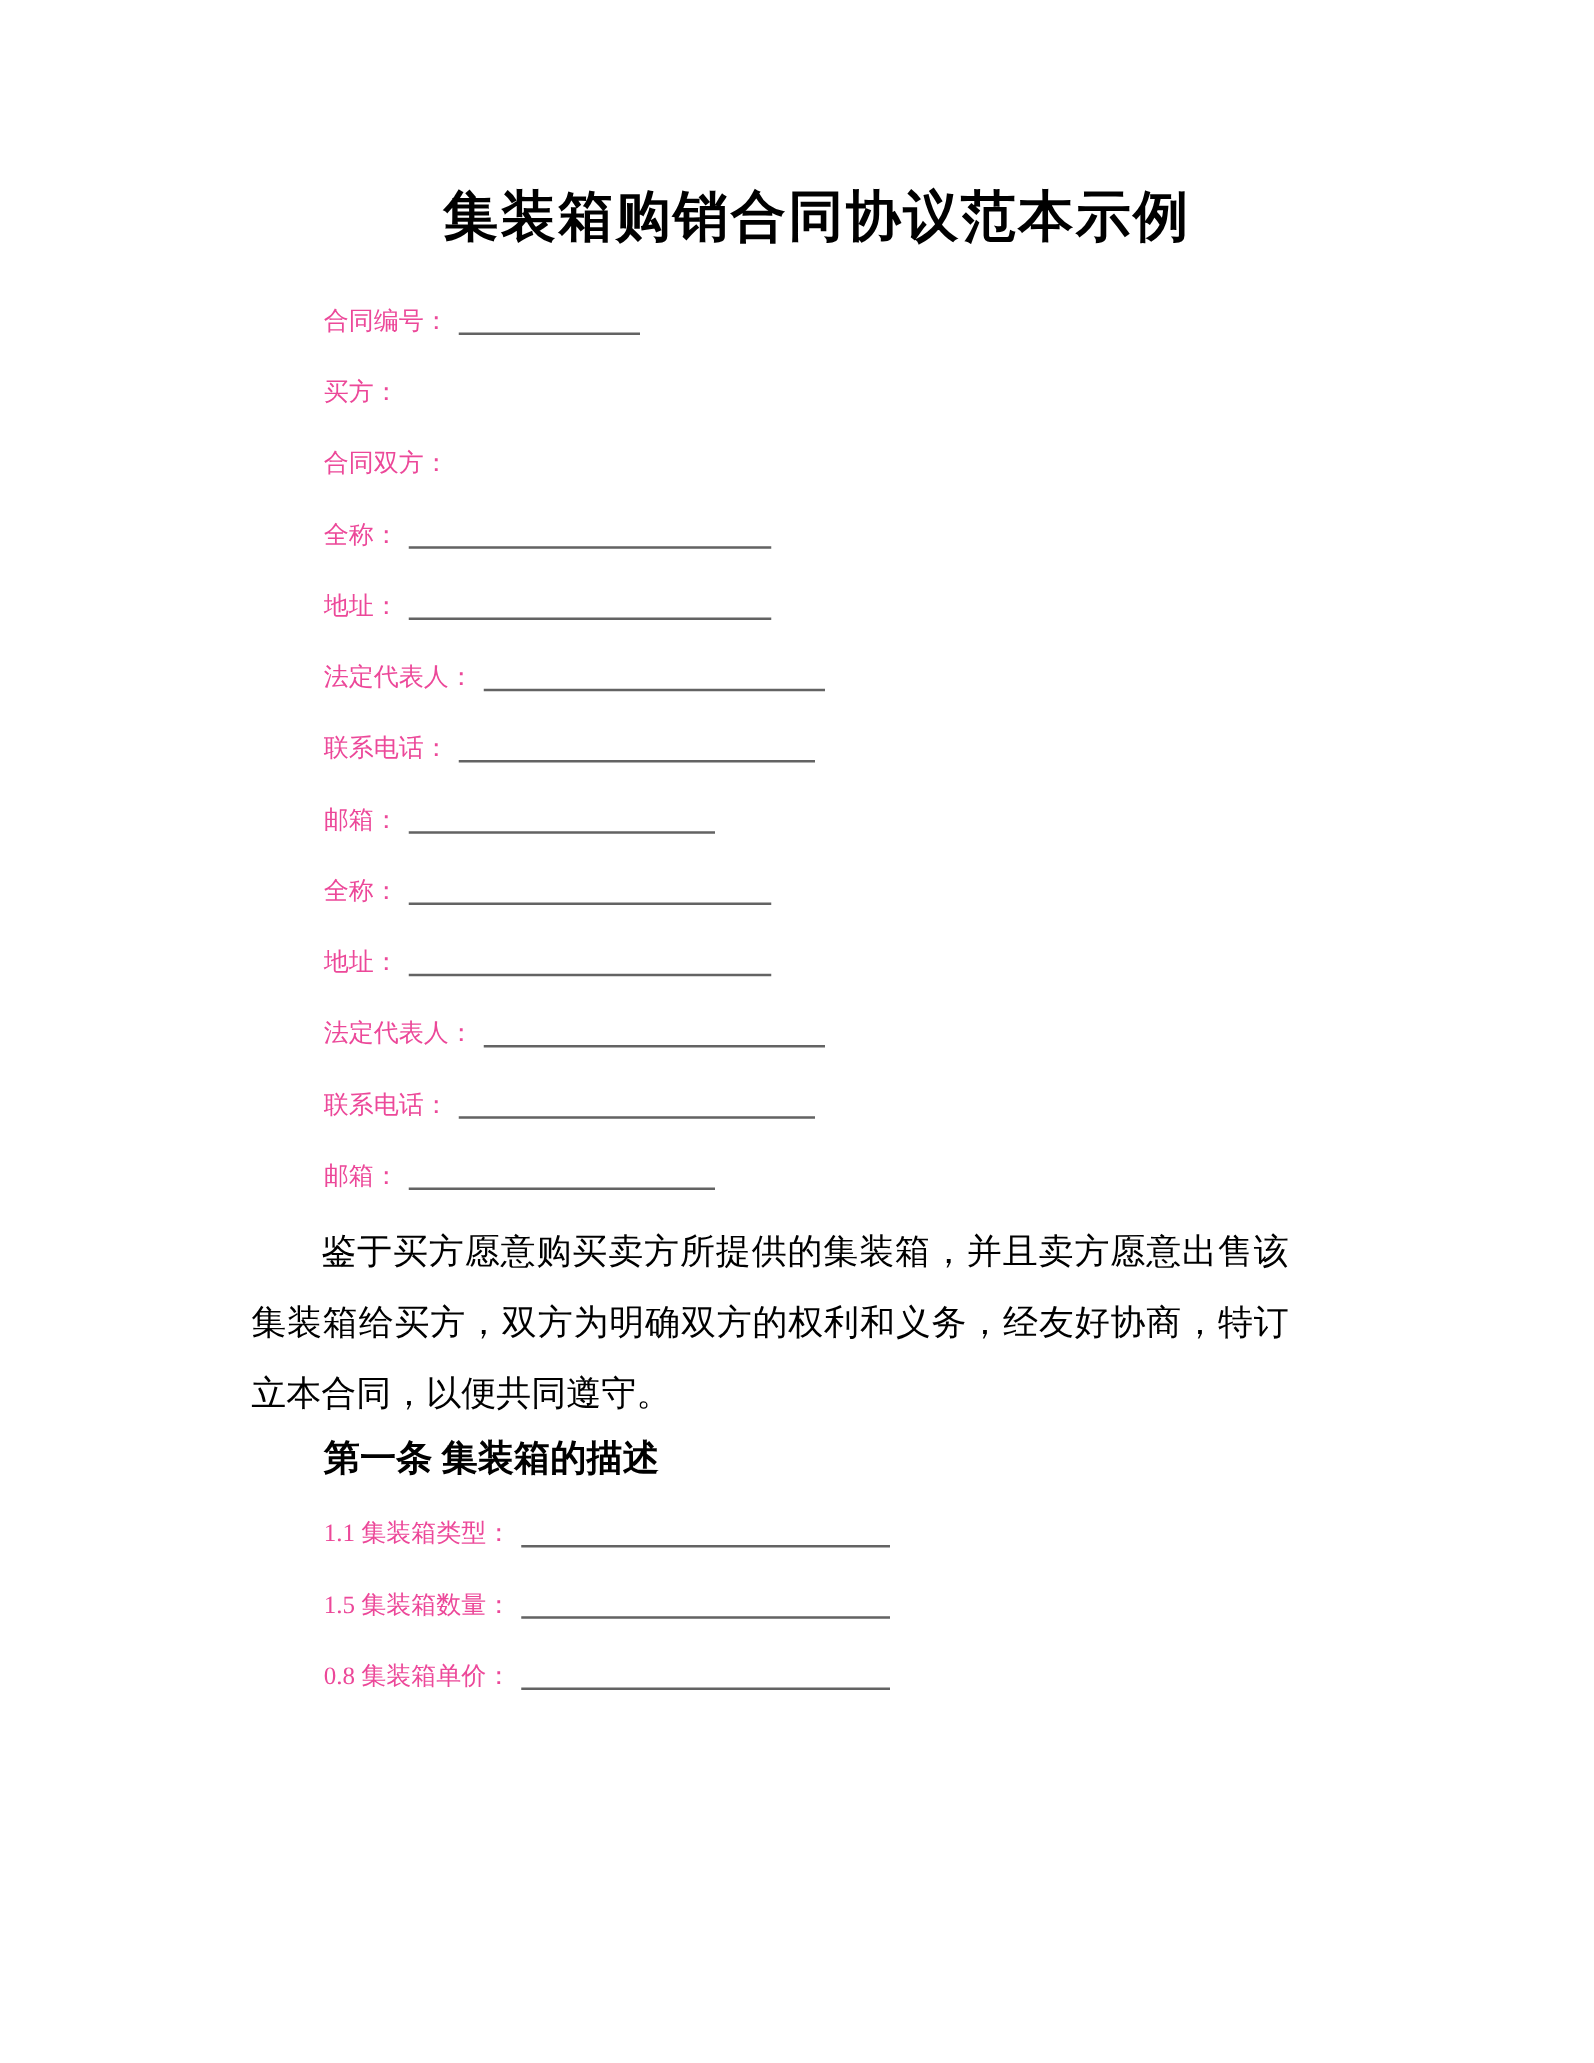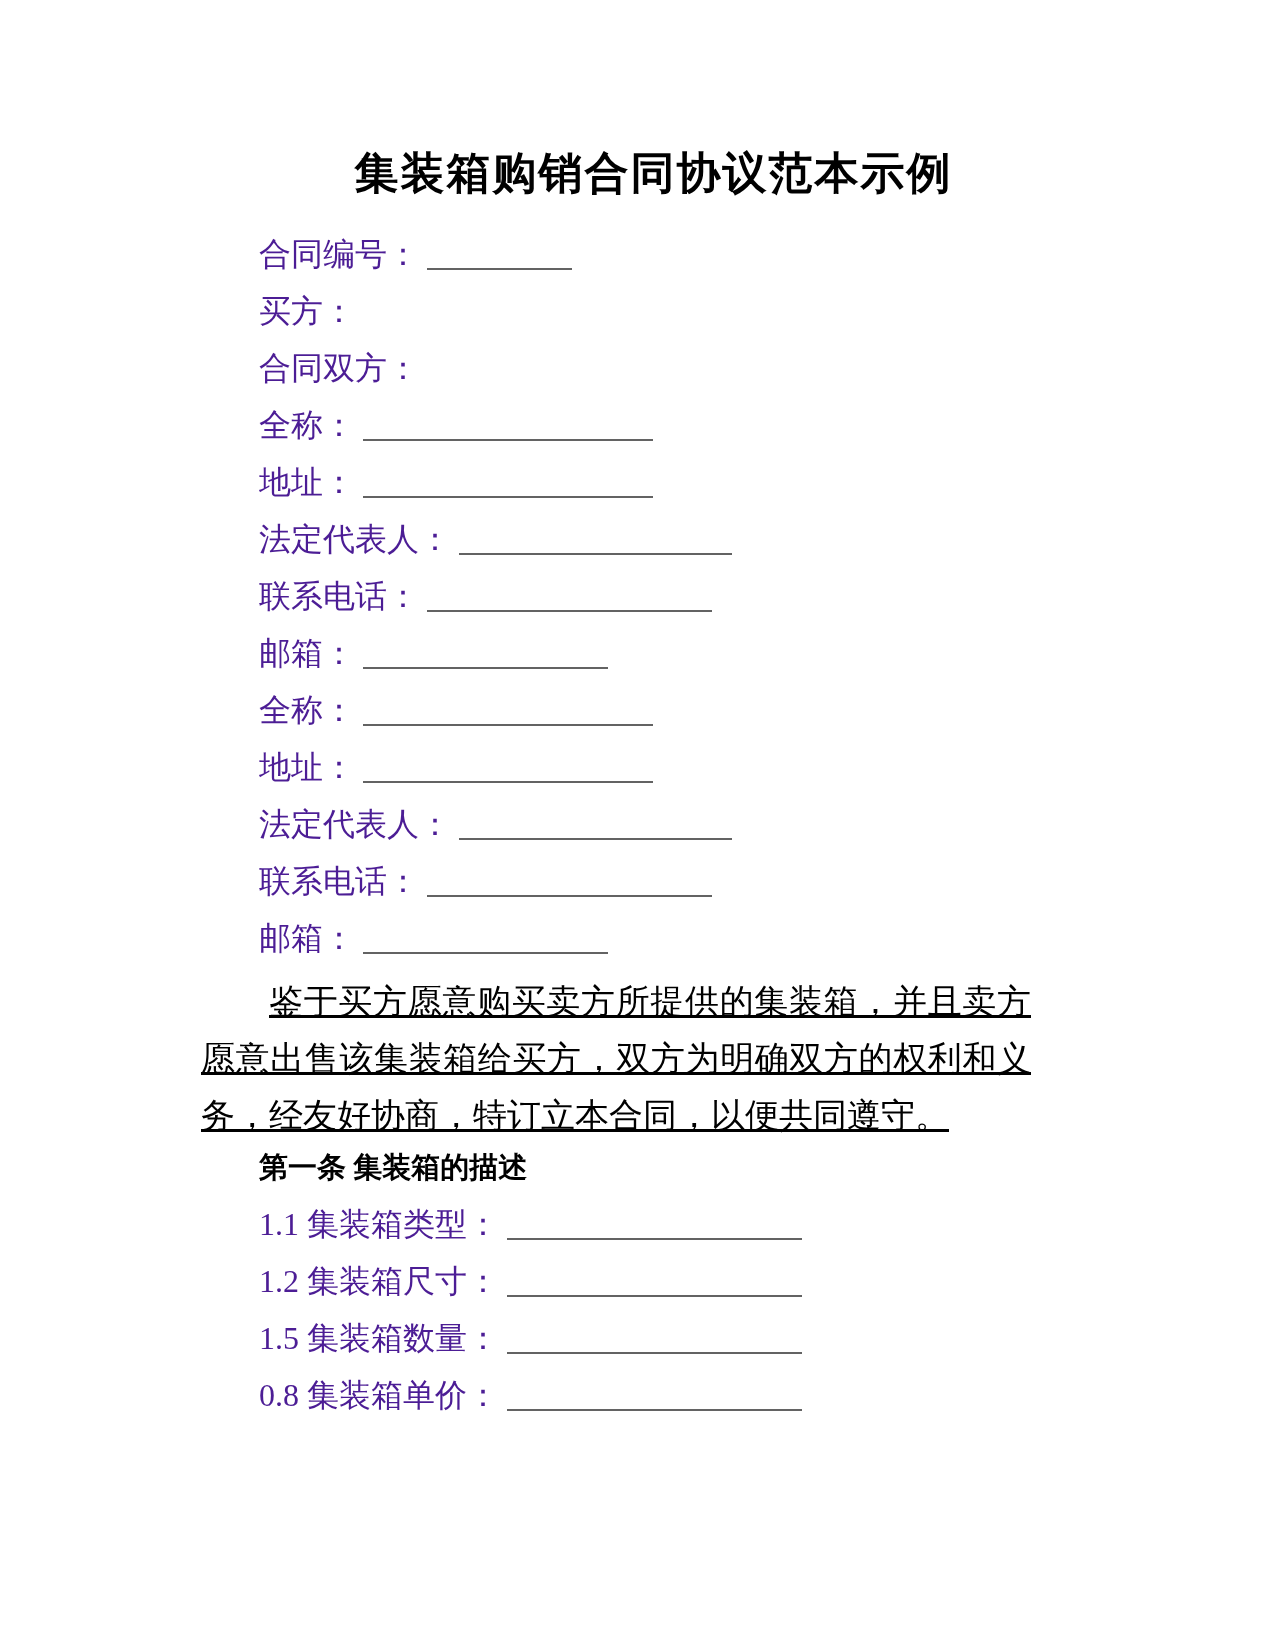--- a/index.html
+++ b/index.html
@@ -35,37 +35,36 @@
   .fields {
     margin-top: 22px;
     margin-left: 58px; 
   }
   .row {
     line-height: 57px;
     height: 57px;
     white-space: nowrap;
   }
   .lbl {
-    font-size: 32px;
-    color: #4c1d95;
+    font-size: 20px;
+    color: #ec4899;
   }
   .blank {
     display: inline-block;
     height: 26px;
     margin-left: 8px;
     border-bottom: 2px solid #636363;
     vertical-align: -5px;
   }
   .preamble {
     margin: 6px 0 0 0;
     text-indent: 2em;
     text-align: justify;
     line-height: 57px;
-    font-size: 34px;
-    text-decoration: underline;
+    font-size: 28px;
   }
   .section-heading {
     margin: -5px 0 0 58px;
     font-size: 29px;
     font-weight: bold;
     line-height: 57px;
     height: 57px;
     white-space: nowrap;
     font-family: Liberation Serif, serif;
   }
@@ -126,23 +125,20 @@
 
     <p class="preamble">鉴于买方愿意购买卖方所提供的集装箱，并且卖方愿意出售该集装箱给买方，双方为明确双方的权利和义务，经友好协商，特订立本合同，以便共同遵守。</p>
 
     <div class="section-heading">第一条 集装箱的描述</div>
 
     <div class="items">
       <div class="row">
         <span class="lbl">1.1 集装箱类型：</span><span class="blank" style="width: 295px;"></span>
       </div>
       <div class="row">
-        <span class="lbl">1.2 集装箱尺寸：</span><span class="blank" style="width: 295px;"></span>
-      </div>
-      <div class="row">
         <span class="lbl">1.5 集装箱数量：</span><span class="blank" style="width: 295px;"></span>
       </div>
       <div class="row">
         <span class="lbl">0.8 集装箱单价：</span><span class="blank" style="width: 295px;"></span>
       </div>
     </div>
 
   </div>
 </div>
 

